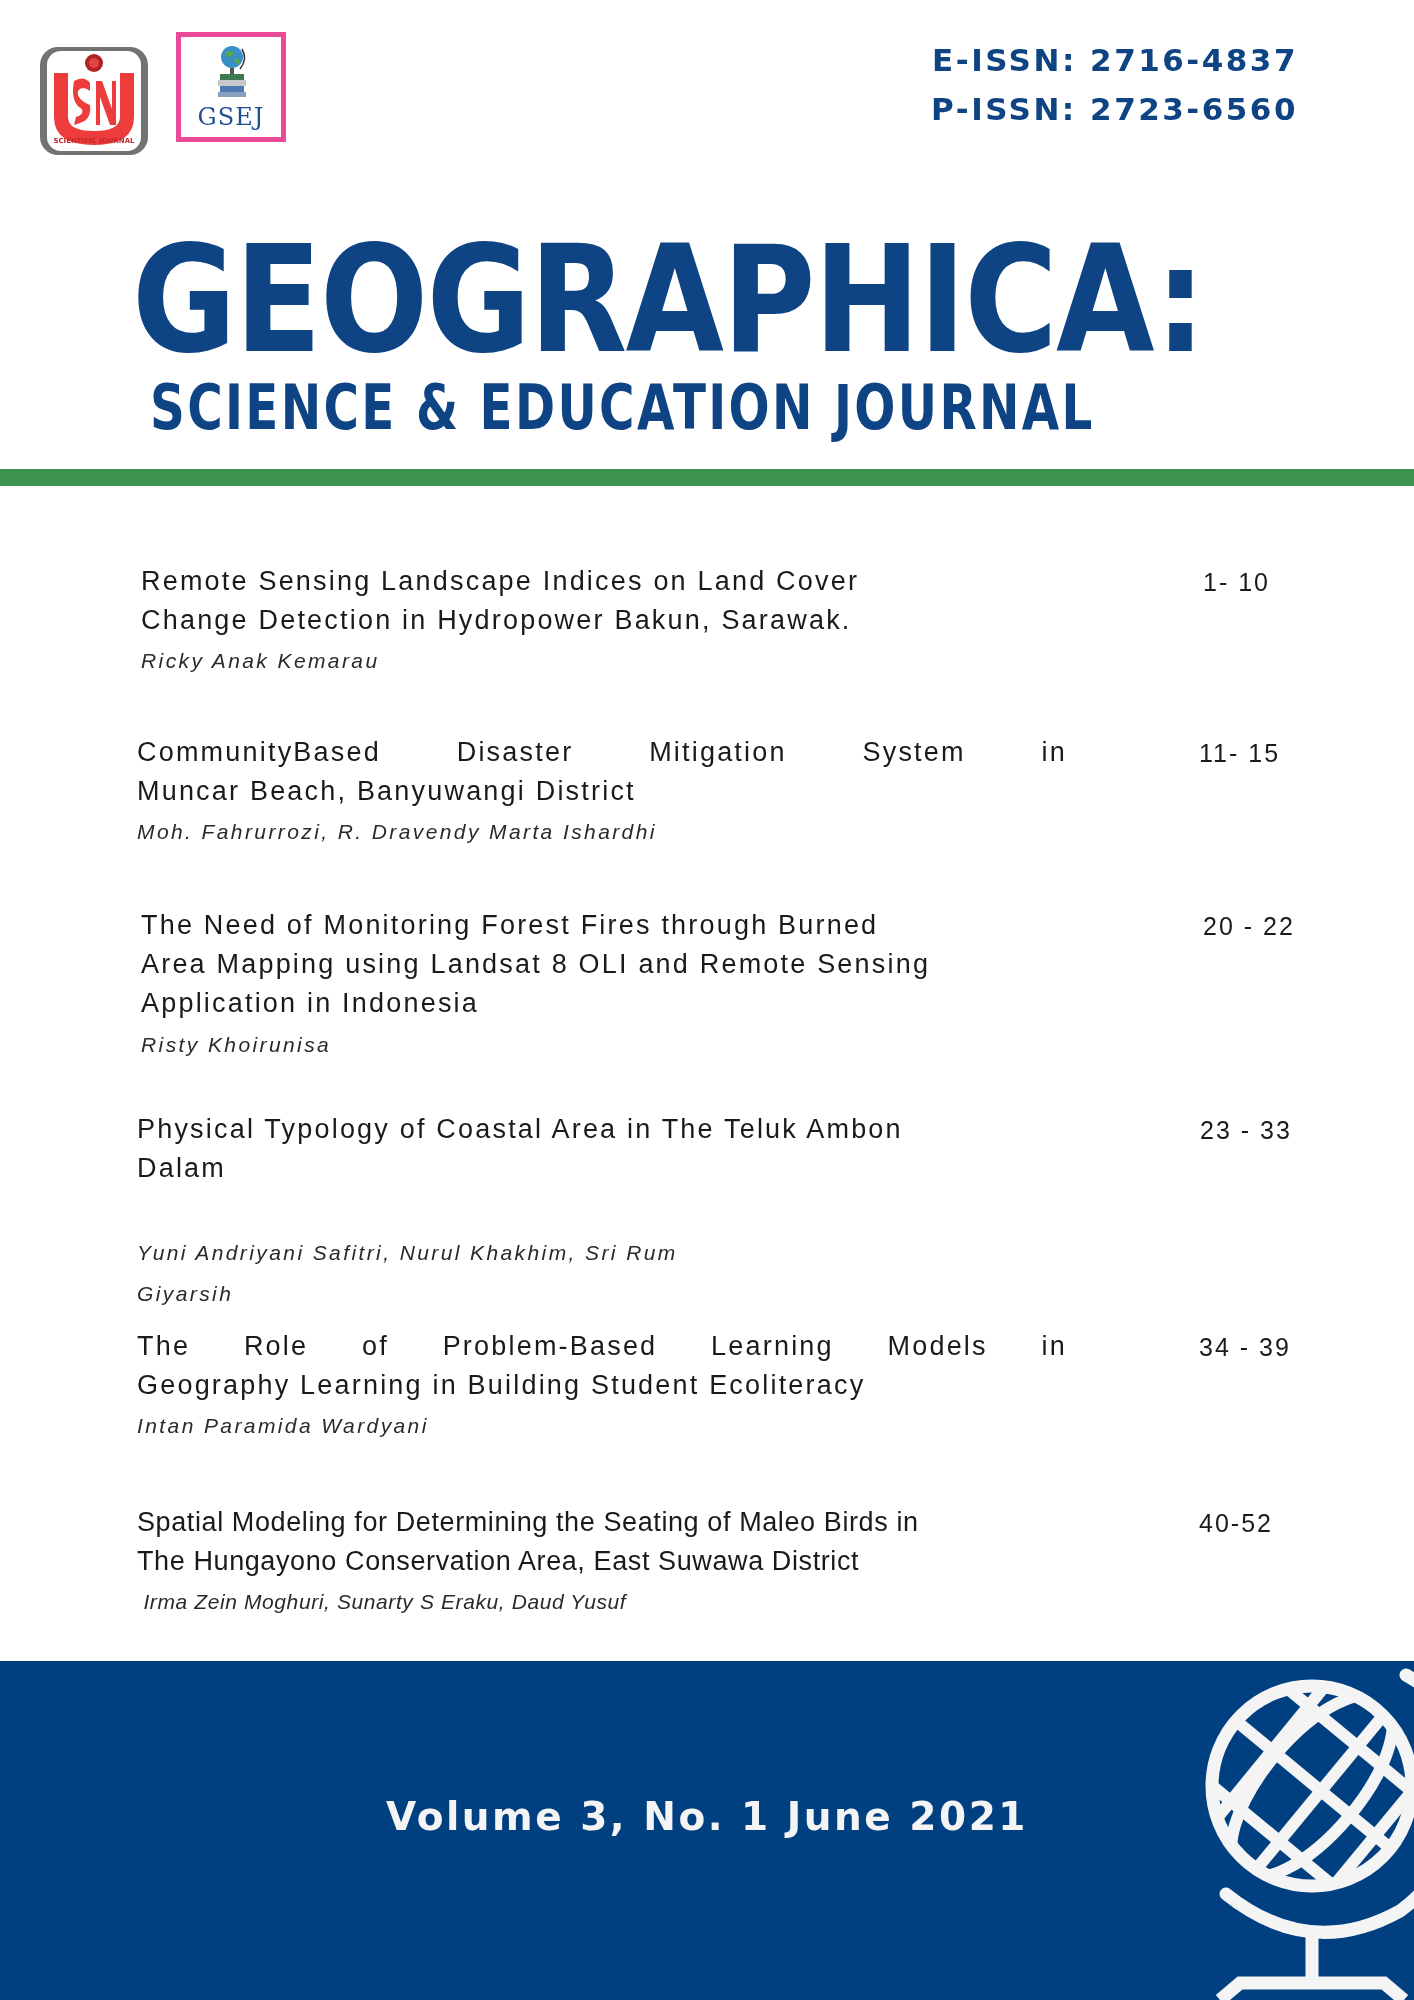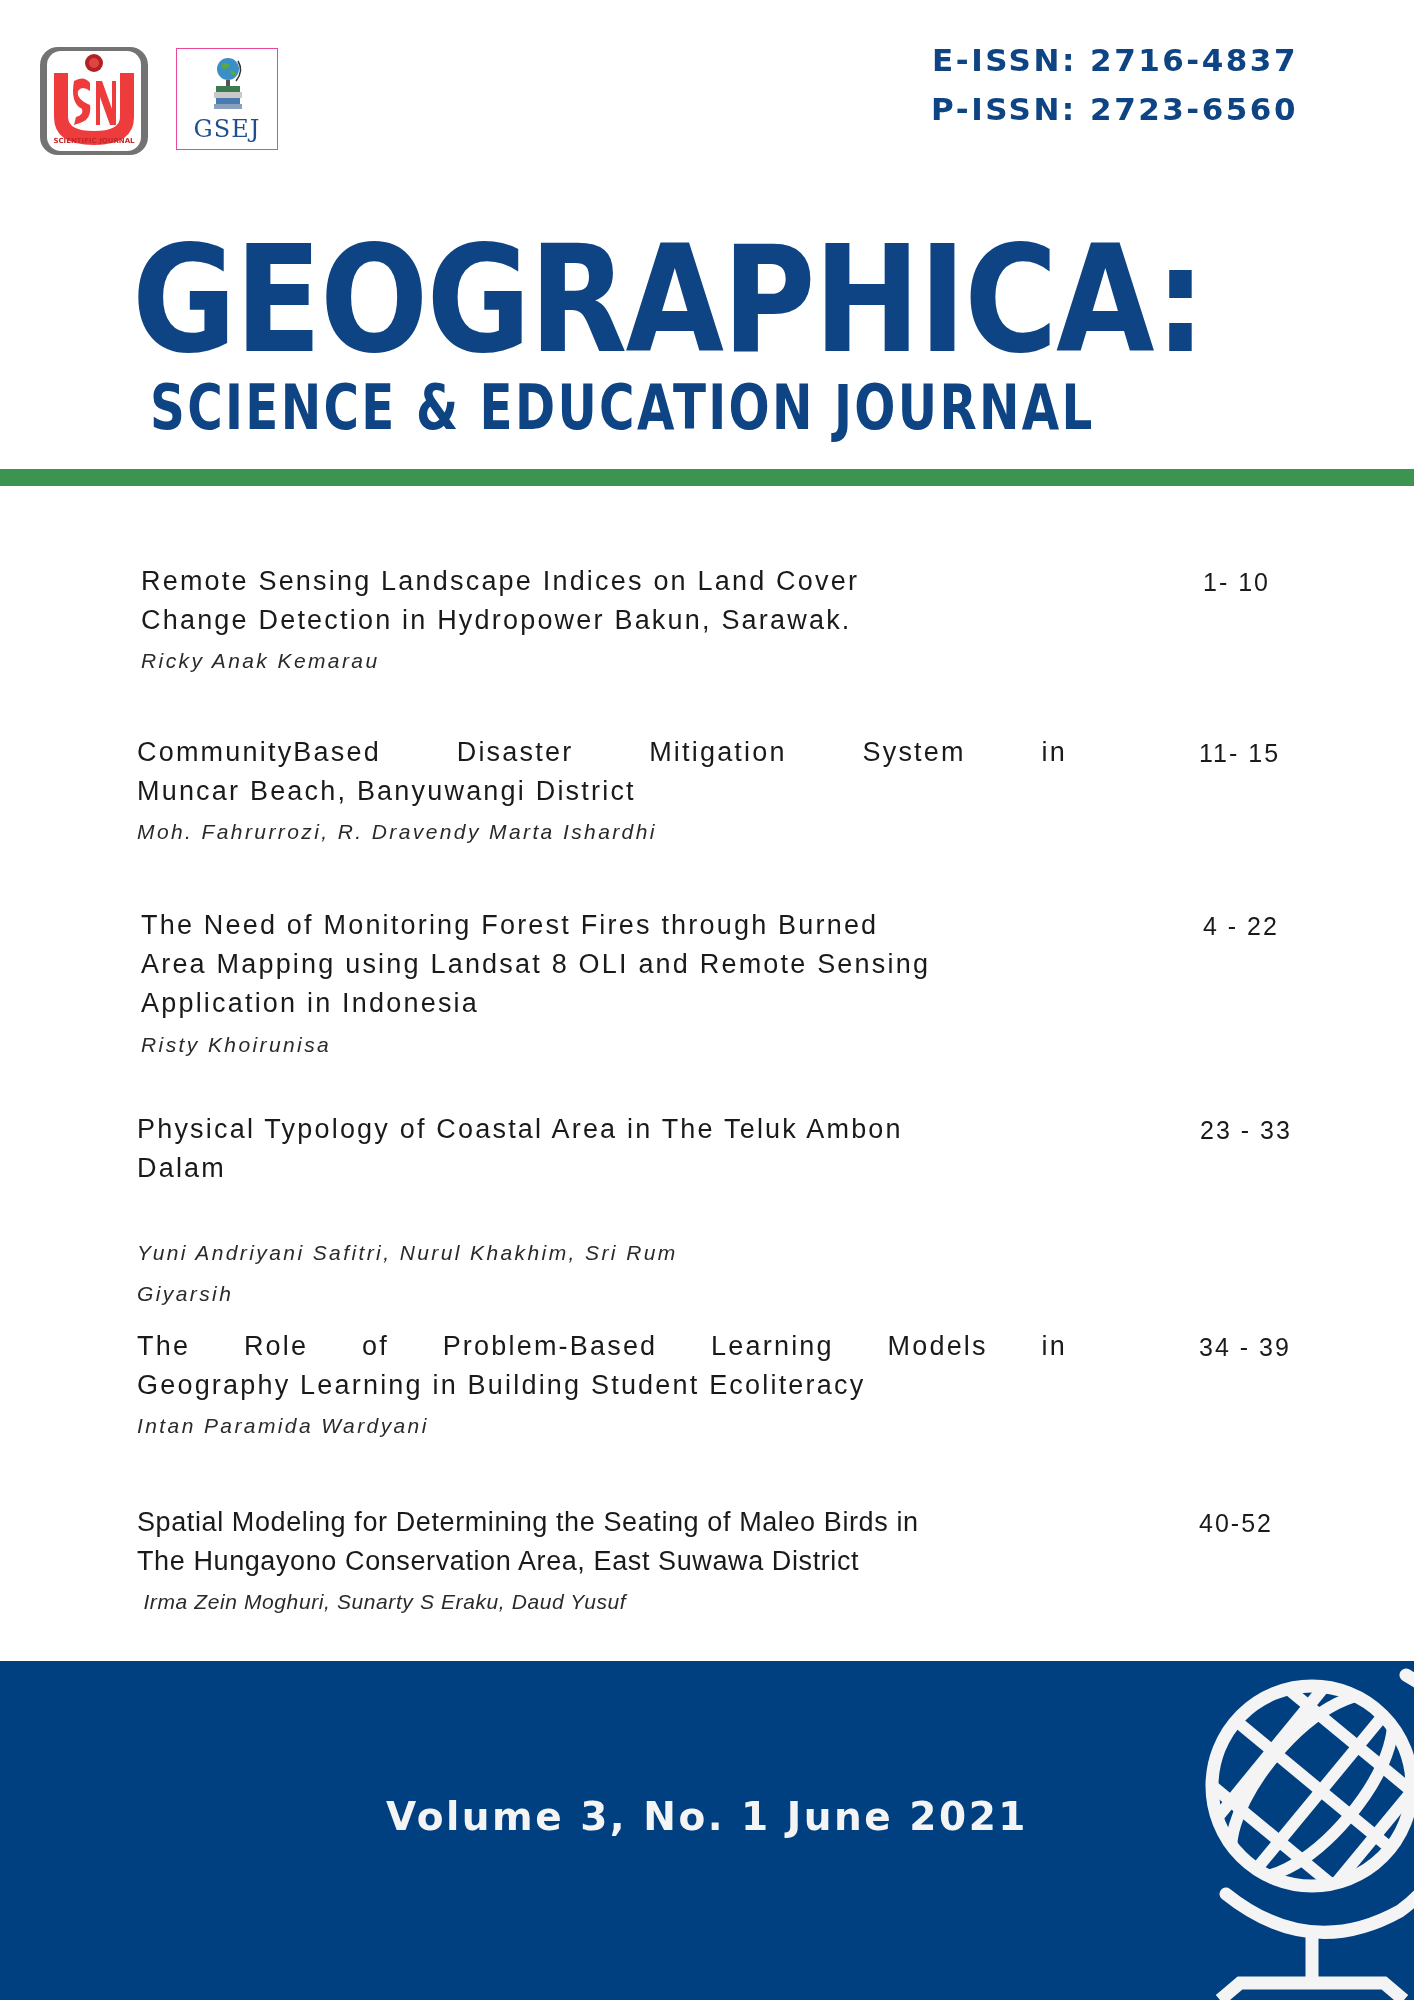--- a/index.html
+++ b/index.html
@@ -11,22 +11,22 @@
   .logo-usn {
     position: absolute; left: 40px; top: 47px; width: 108px; height: 108px;
     border-radius: 18px; background: #737373; overflow: hidden;
   }
   .logo-usn .inner {
     position: absolute; left: 7px; top: 4px; right: 7px; bottom: 4px;
     background: #ffffff; border-radius: 14px;
   }
   .logo-usn svg { position: absolute; left: 0; top: 0; }
   .logo-gsej {
-    position: absolute; left: 176px; top: 48px; width: 100px; height: 100px;
-    border: 1px solid #ec4899; background: #fff;
+    position: absolute; left: 176px; top: 32px; width: 100px; height: 100px;
+    border: 5px solid #ec4899; background: #fff;
   }
   .logo-gsej .gsej-text {
     position: absolute; left: 0; right: 0; bottom: 6px; text-align: center;
     font-family: "DejaVu Serif", serif; font-size: 24px; color: #1f4f8f; letter-spacing: 1px;
   }
   .logo-gsej svg { position: absolute; left: 31px; top: 6px; }
 
   .issn {
     position: absolute; right: 116px; top: 36px; text-align: right;
     font-family: "DejaVu Sans", sans-serif; font-weight: bold;
@@ -148,21 +148,21 @@
 
   <div class="toc-entry" style="top:906px;">
     <div class="toc-title" style="left:141px; top:0;">
       <div>The Need of Monitoring Forest Fires through Burned</div>
       <div>Area Mapping using Landsat 8 OLI and Remote Sensing</div>
       <div>Application in Indonesia</div>
     </div>
     <div class="toc-authors" style="left:141px; top:118px;">
       <div>Risty Khoirunisa</div>
     </div>
-    <div class="toc-pages" style="left:1203px; top:6px;">4 - 22</div>
+    <div class="toc-pages" style="left:1203px; top:6px;">20 - 22</div>
   </div>
 
   <div class="toc-entry" style="top:1110px;">
     <div class="toc-title" style="left:137px; top:0;">
       <div>Physical Typology of Coastal Area in The Teluk Ambon</div>
       <div>Dalam</div>
     </div>
     <div class="toc-authors" style="left:137px; top:78px;margin-top:44px;">
       <div>Yuni Andriyani Safitri, Nurul Khakhim, Sri Rum</div>
       <div>Giyarsih</div>

